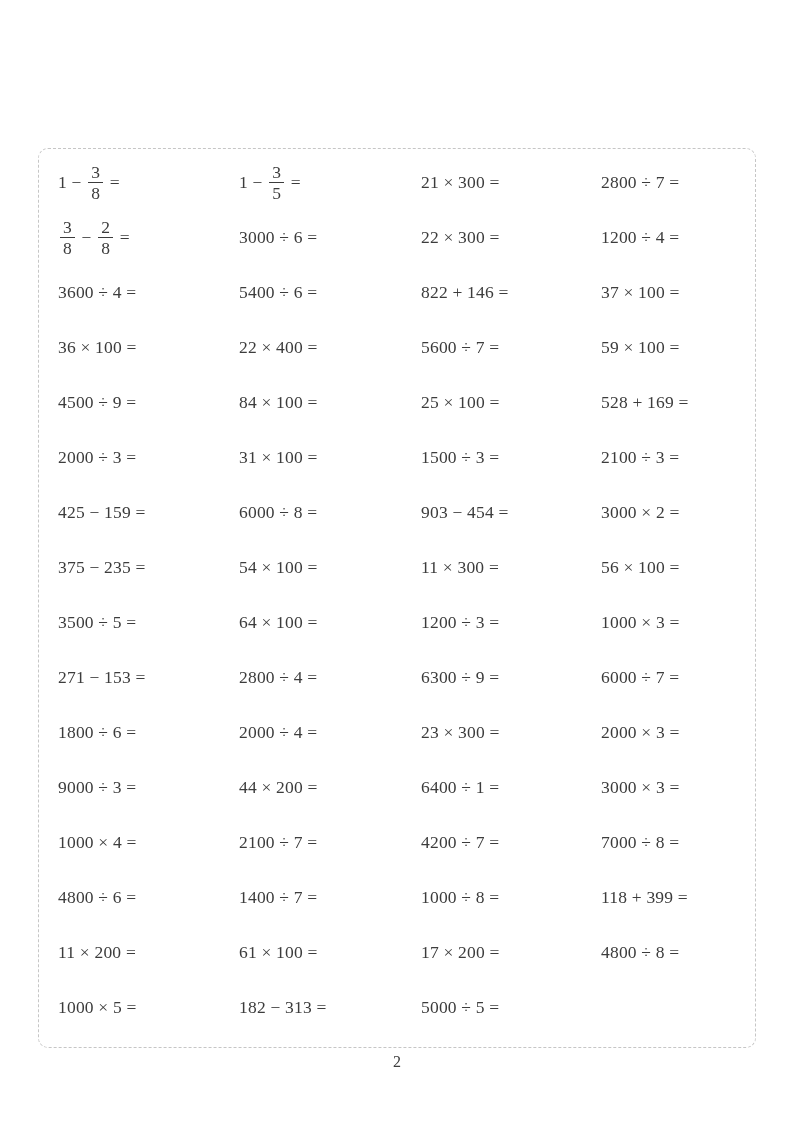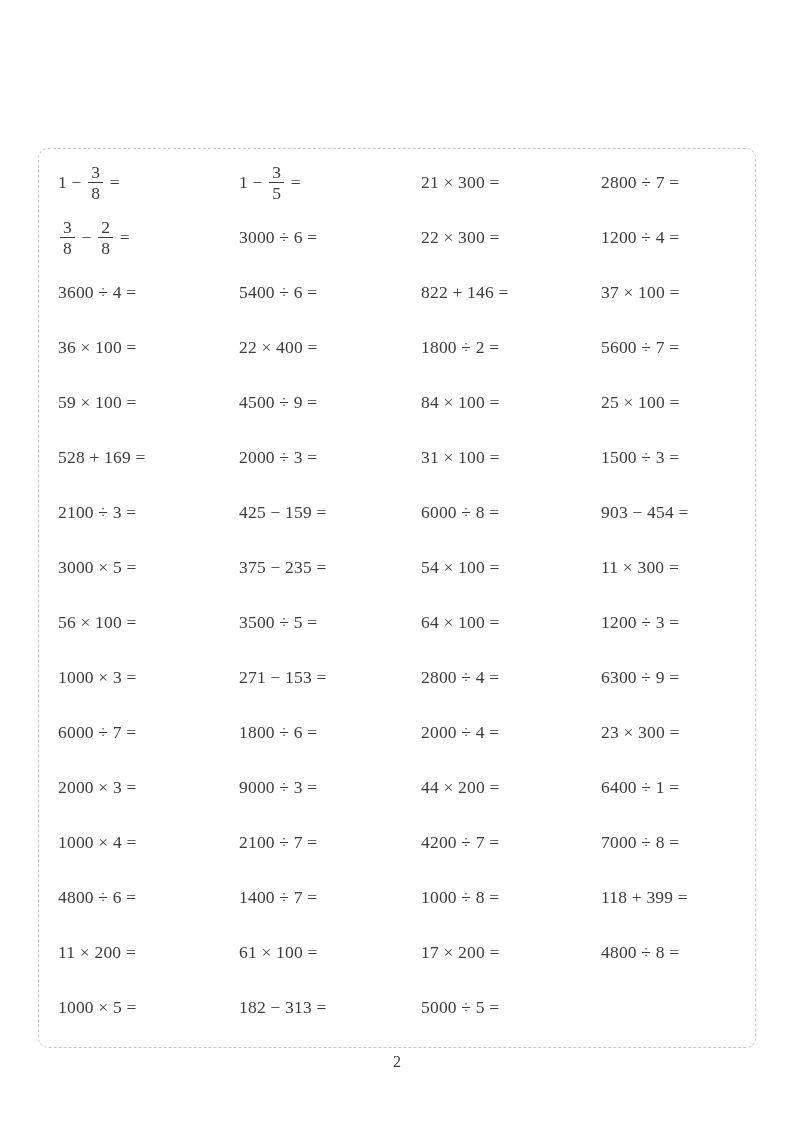--- a/index.html
+++ b/index.html
@@ -130,23 +130,20 @@
       <div class="cell">
         <span class="txt">37 × 100 =</span>
       </div>
       <div class="cell">
         <span class="txt">36 × 100 =</span>
       </div>
       <div class="cell">
         <span class="txt">22 × 400 =</span>
       </div>
       <div class="cell">
-        <span class="txt">1800 ÷ 2 =</span>
-      </div>
-      <div class="cell">
         <span class="txt">5600 ÷ 7 =</span>
       </div>
       <div class="cell">
         <span class="txt">59 × 100 =</span>
       </div>
       <div class="cell">
         <span class="txt">4500 ÷ 9 =</span>
       </div>
       <div class="cell">
         <span class="txt">84 × 100 =</span>
@@ -172,21 +169,21 @@
       <div class="cell">
         <span class="txt">425 − 159 =</span>
       </div>
       <div class="cell">
         <span class="txt">6000 ÷ 8 =</span>
       </div>
       <div class="cell">
         <span class="txt">903 − 454 =</span>
       </div>
       <div class="cell">
-        <span class="txt">3000 × 5 =</span>
+        <span class="txt">3000 × 2 =</span>
       </div>
       <div class="cell">
         <span class="txt">375 − 235 =</span>
       </div>
       <div class="cell">
         <span class="txt">54 × 100 =</span>
       </div>
       <div class="cell">
         <span class="txt">11 × 300 =</span>
       </div>
@@ -230,20 +227,23 @@
         <span class="txt">2000 × 3 =</span>
       </div>
       <div class="cell">
         <span class="txt">9000 ÷ 3 =</span>
       </div>
       <div class="cell">
         <span class="txt">44 × 200 =</span>
       </div>
       <div class="cell">
         <span class="txt">6400 ÷ 1 =</span>
+      </div>
+      <div class="cell">
+        <span class="txt">3000 × 3 =</span>
       </div>
       <div class="cell">
         <span class="txt">1000 × 4 =</span>
       </div>
       <div class="cell">
         <span class="txt">2100 ÷ 7 =</span>
       </div>
       <div class="cell">
         <span class="txt">4200 ÷ 7 =</span>
       </div>

